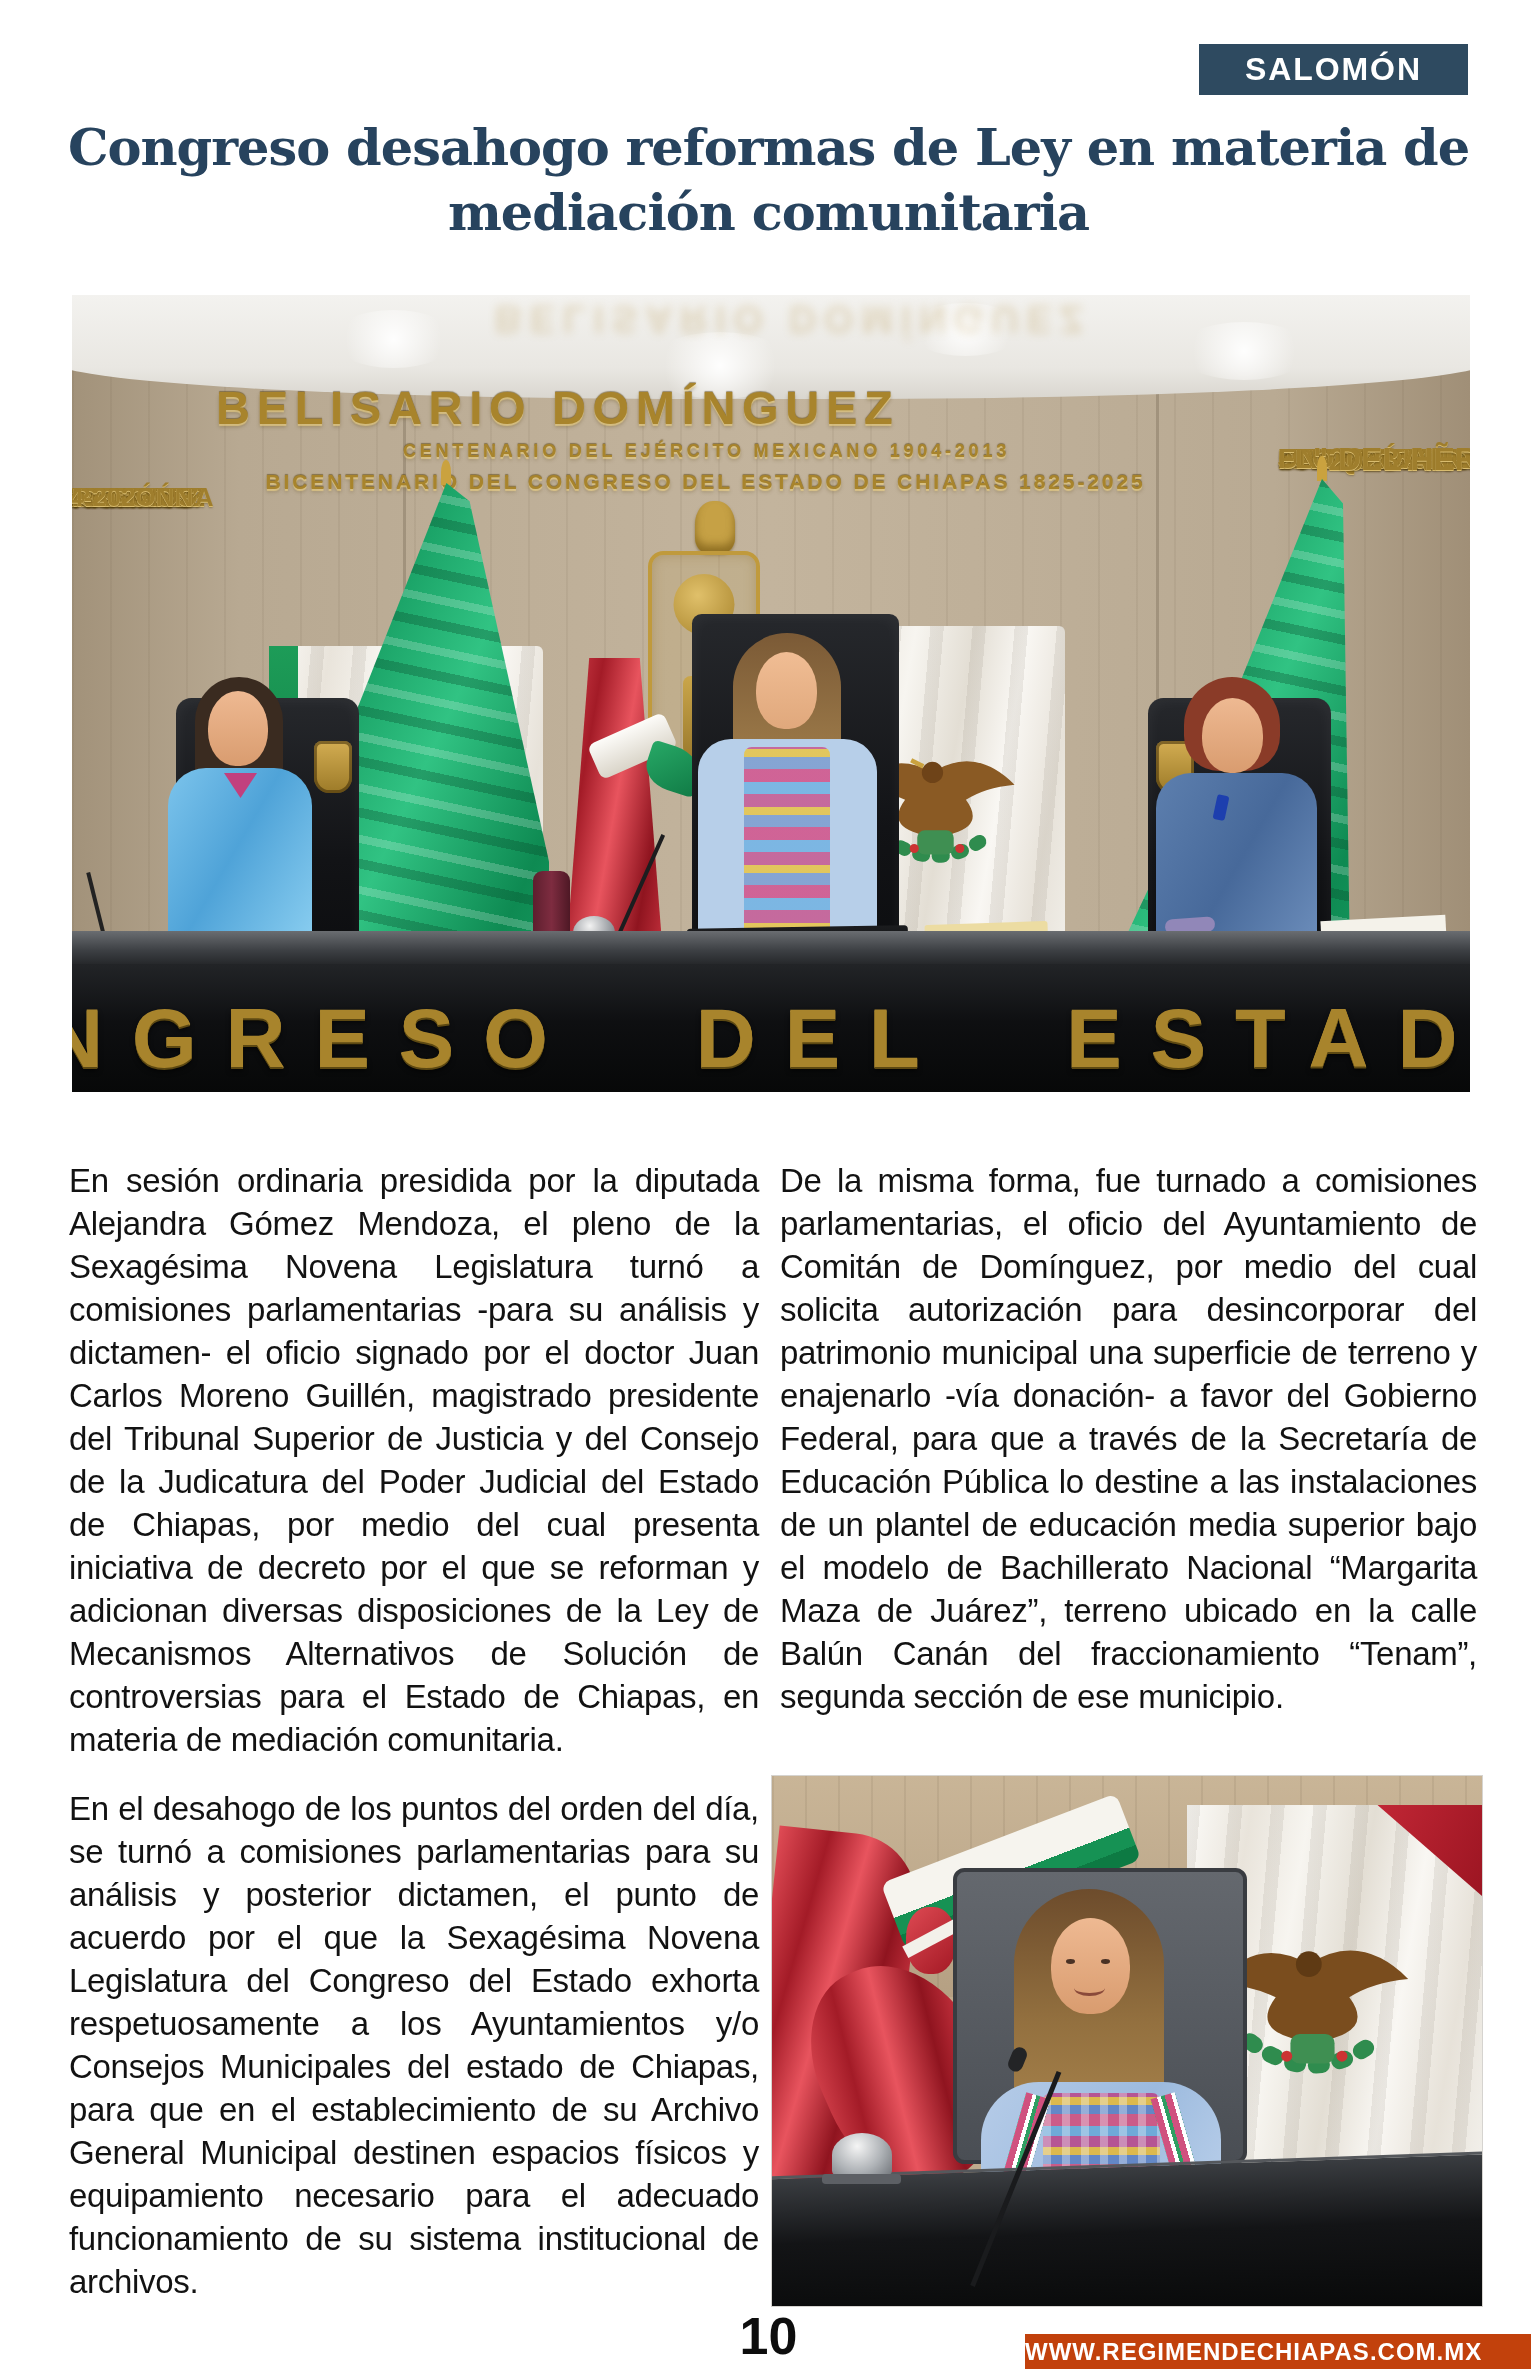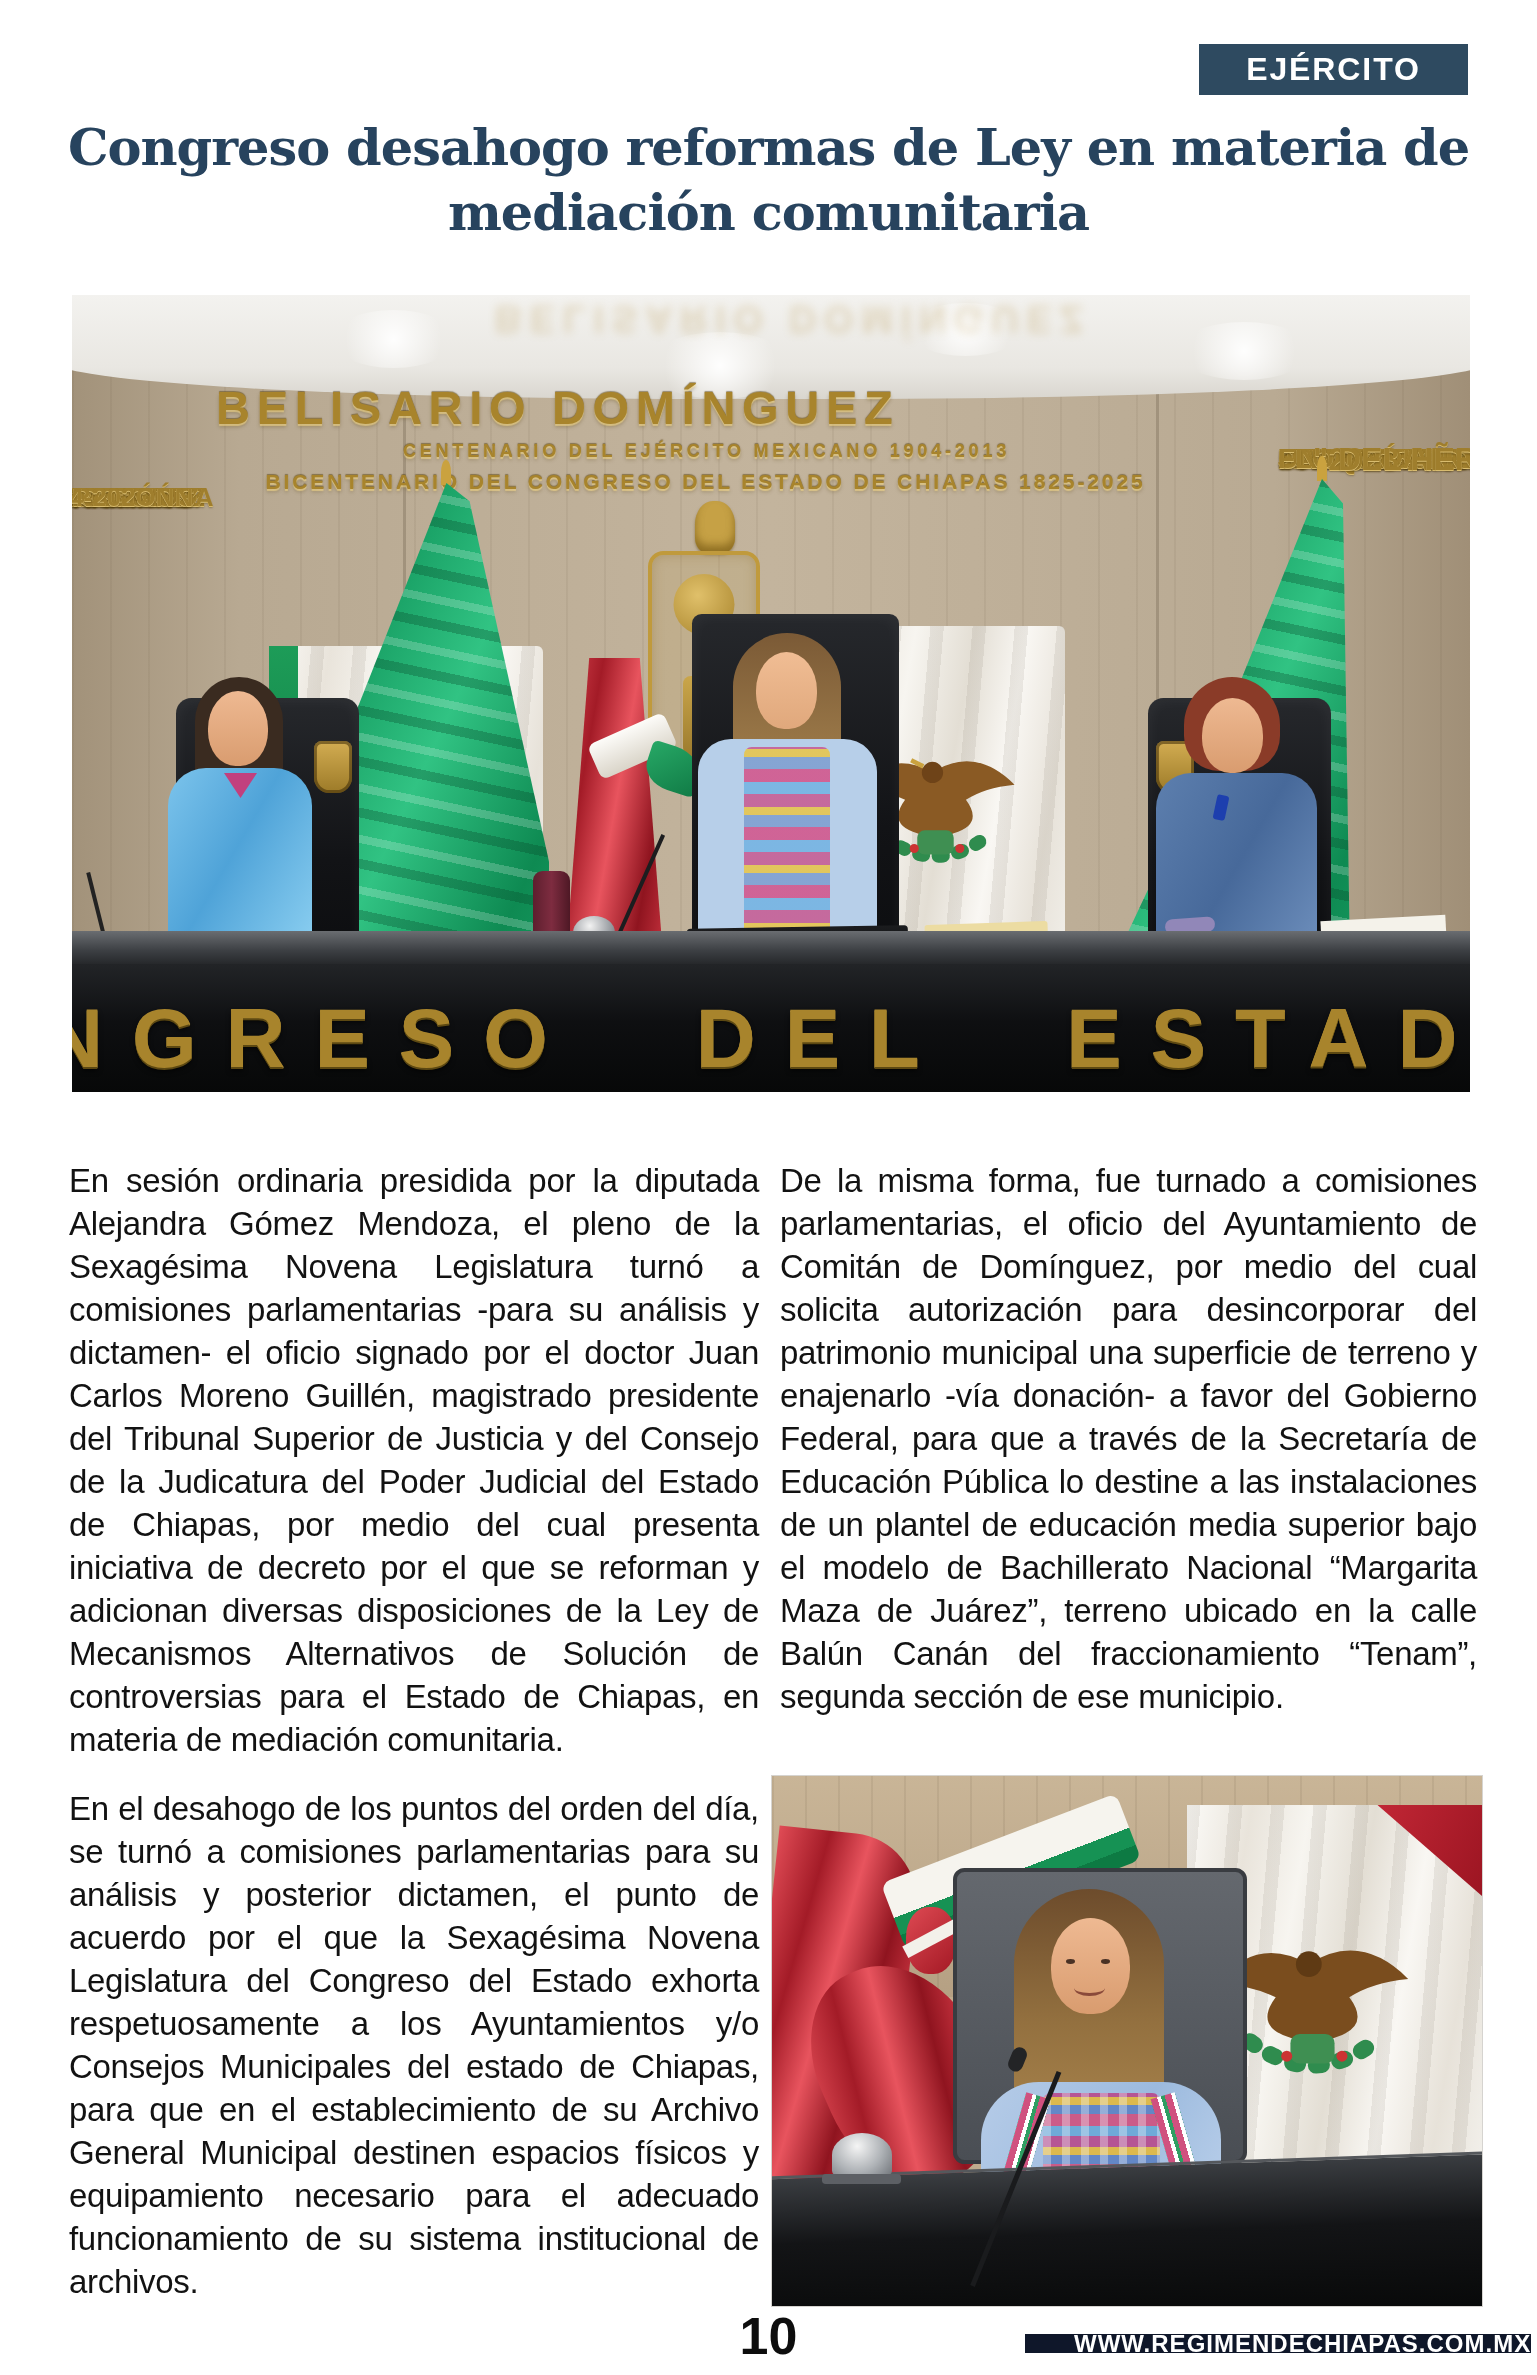--- a/index.html
+++ b/index.html
@@ -18,22 +18,22 @@
   .col{position:absolute;top:1159px;text-align:justify;font-size:33px;line-height:43px;
        letter-spacing:-0.3px;color:#121212;}
   .col-left{left:69px;width:690px;}
   .col-right{left:780px;width:697px;}
   .col p{margin:0;}
   .col p + p{margin-top:26px;}
 
   
   .page-number{position:absolute;top:2306px;left:0;width:100%;text-align:center;
                font-size:52px;font-weight:bold;color:#0d0d0d;}
-  .footer-bar{position:absolute;left:1025px;right:5.8px;top:2334px;height:19px;background:#0f172a;
-              display:flex;align-items:center;justify-content:flex-end;}
+  .footer-bar{position:absolute;left:1025px;right:5.8px;top:2334px;height:35px;background:#c2410c;
+              display:flex;align-items:center;justify-content:flex-start;}
   .footer-bar span{color:#fff;font-weight:bold;font-size:24px;letter-spacing:1px;}
 
   
   figure{margin:0;}
   .photo{position:absolute;overflow:hidden;background:#b7a88f;}
   .photo *{position:absolute;}
 
   
   .photo-main{left:72px;top:295px;width:1398px;height:797px;}
   .pm-wall{left:0;top:0;width:100%;height:672px;
@@ -149,21 +149,21 @@
   .p2-bellbase{left:50px;top:398px;width:79px;height:9.6px;background:#5d6065;border-radius:3.8px;}
   .p2-desk{left:-9.6px;right:-9.6px;top:388px;height:163px;transform:rotate(-2deg);
     background:linear-gradient(180deg,#3a3d41,#131416 40%,#070808);border-top:3.8px solid #55585c;}
 </style>
 </head>
 <body>
 
 <div class="page">
 
   <div class="badge">
-    <span>EJÉRCITO</span>
+    <span>SALOMÓN</span>
   </div>
 
   <h1 class="headline">Congreso desahogo reformas de Ley en materia de mediación comunitaria</h1>
 
   <figure class="photo photo-main">
     <div class="pm-wall"></div>
     <div class="pm-seam" style="left:331px;"></div>
     <div class="pm-seam" style="left:1084px;"></div>
 
     <div class="pm-ceiling"></div>

